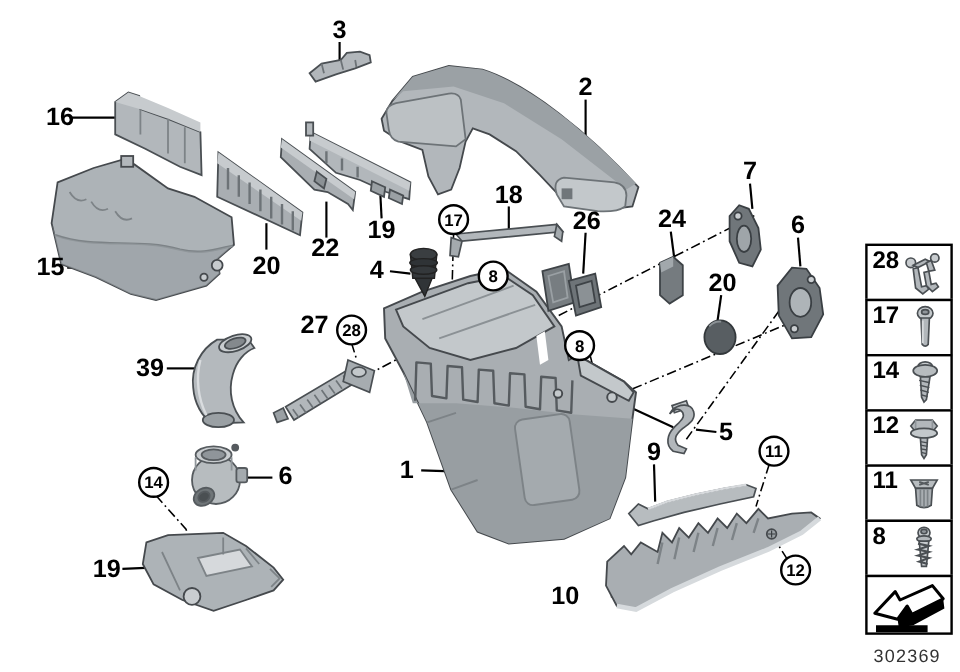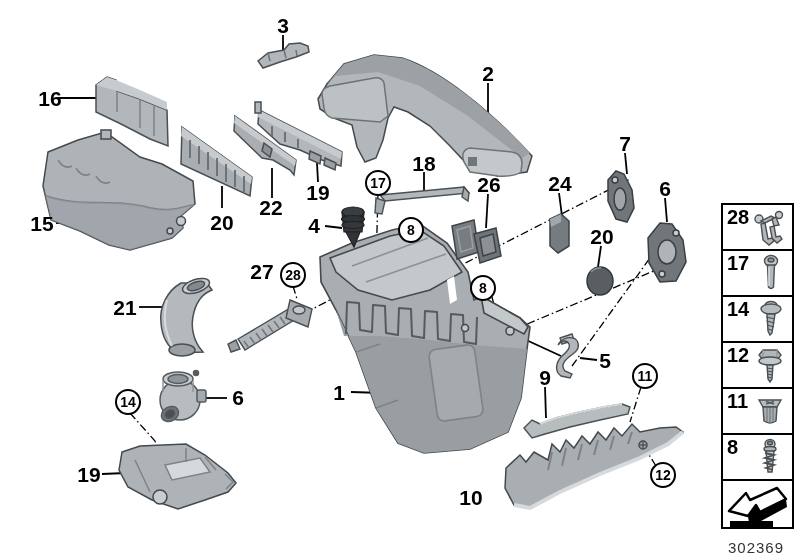--- a/index.html
+++ b/index.html
@@ -254,21 +254,21 @@
 <div class="co" style="left:602px;top:236px">20</div>
 <div class="co circ" style="left:411px;top:230px">8</div>
 <div class="co" style="left:314px;top:225px">4</div>
 <div class="co" style="left:271px;top:207px">22</div>
 <div class="co" style="left:318px;top:192px">19</div>
 <div class="co" style="left:222px;top:222px">20</div>
 <div class="co" style="left:42px;top:223px">15</div>
 <div class="co" style="left:262px;top:271px">27</div>
 <div class="co circ" style="left:293px;top:275px">28</div>
 <div class="co circ" style="left:483px;top:288px">8</div>
-<div class="co" style="left:125px;top:307px">21</div>
+<div class="co" style="left:125px;top:307px">39</div>
 <div class="co" style="left:238px;top:397px">6</div>
 <div class="co circ" style="left:128px;top:402px">14</div>
 <div class="co" style="left:89px;top:474px">19</div>
 <div class="co" style="left:339px;top:392px">1</div>
 <div class="co" style="left:545px;top:377px">9</div>
 <div class="co" style="left:605px;top:360px">5</div>
 <div class="co circ" style="left:645px;top:376px">11</div>
 <div class="co circ" style="left:663px;top:475px">12</div>
 <div class="co" style="left:471px;top:497px">10</div>
 

